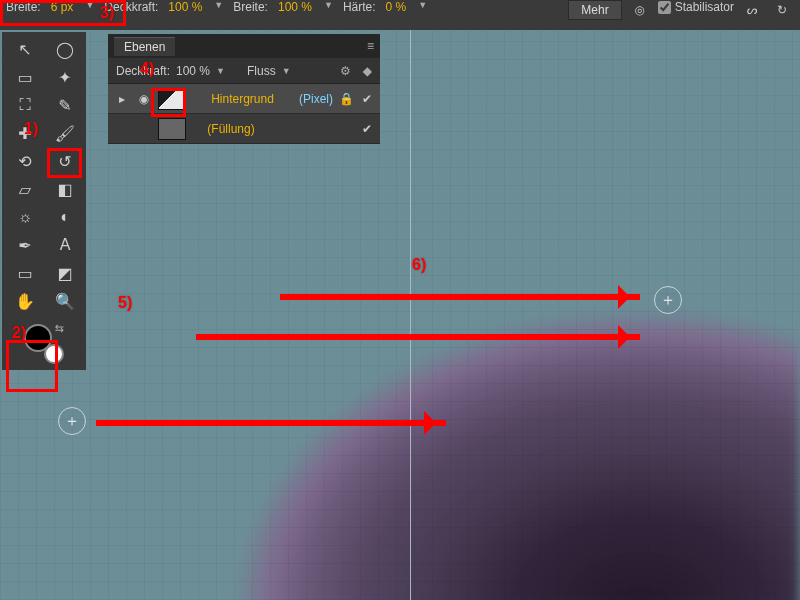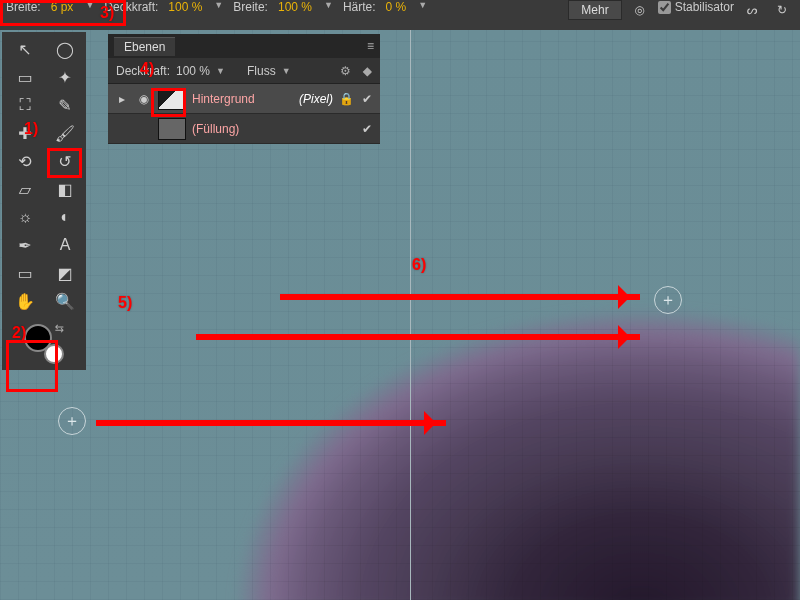--- a/index.html
+++ b/index.html
@@ -31,22 +31,22 @@
   .layers .tabbar { display:flex; align-items:center; background:#262626; height:24px; padding:0 6px;}
   .layers .tab { background:#3a3a3a; padding:2px 10px; font-size:12px; color:#ddd; border-top:1px solid #555;}
   .layers .menu { margin-left:auto; color:#aaa; }
   .layers .row { display:flex; align-items:center; height:26px; padding:0 8px; gap:6px; background:#333;}
   .layers .row.opac { border-bottom:1px solid #222;}
   .layers .row .chev{font-size:9px;color:#aaa;}
   .layer { display:flex; align-items:center; height:30px; background:#3a3a3a; padding:0 6px; gap:6px; border-bottom:1px solid #2a2a2a; }
   .layer.sel { background:#4a4a4a; }
   .thumb { width:28px; height:22px; background:#ddd; border:1px solid #111; display:flex; }
   .thumb.fill { background:#666; }
-  .layer .name { flex:1; color:#fca5a5; }
-  .layer .type { color:#ffffff;font-style:italic; }
+  .layer .name { flex:1; color:#eab308;text-align:center; }
+  .layer .type { color:#7dd3fc; }
   .layer .lock { color:#aaa; font-size:12px;}
   .layer .vis { width:14px; height:14px; display:flex; align-items:center; justify-content:center;}
   .eye { width:16px;text-align:center;color:#ccc; }
 
   
   .canvas { position:absolute; top:30px; left:0; right:0; bottom:0; background:linear-gradient(#6a8d96,#6c8e97); z-index:1; overflow:hidden;}
   .divider { position:absolute; top:0; bottom:0; left:410px; width:1px; background:#a8b8bd; z-index:3;}
   .rock { position:absolute; z-index:2; }
   .rock.left {
     left:0; top:120px; width:800px; height:460px;

